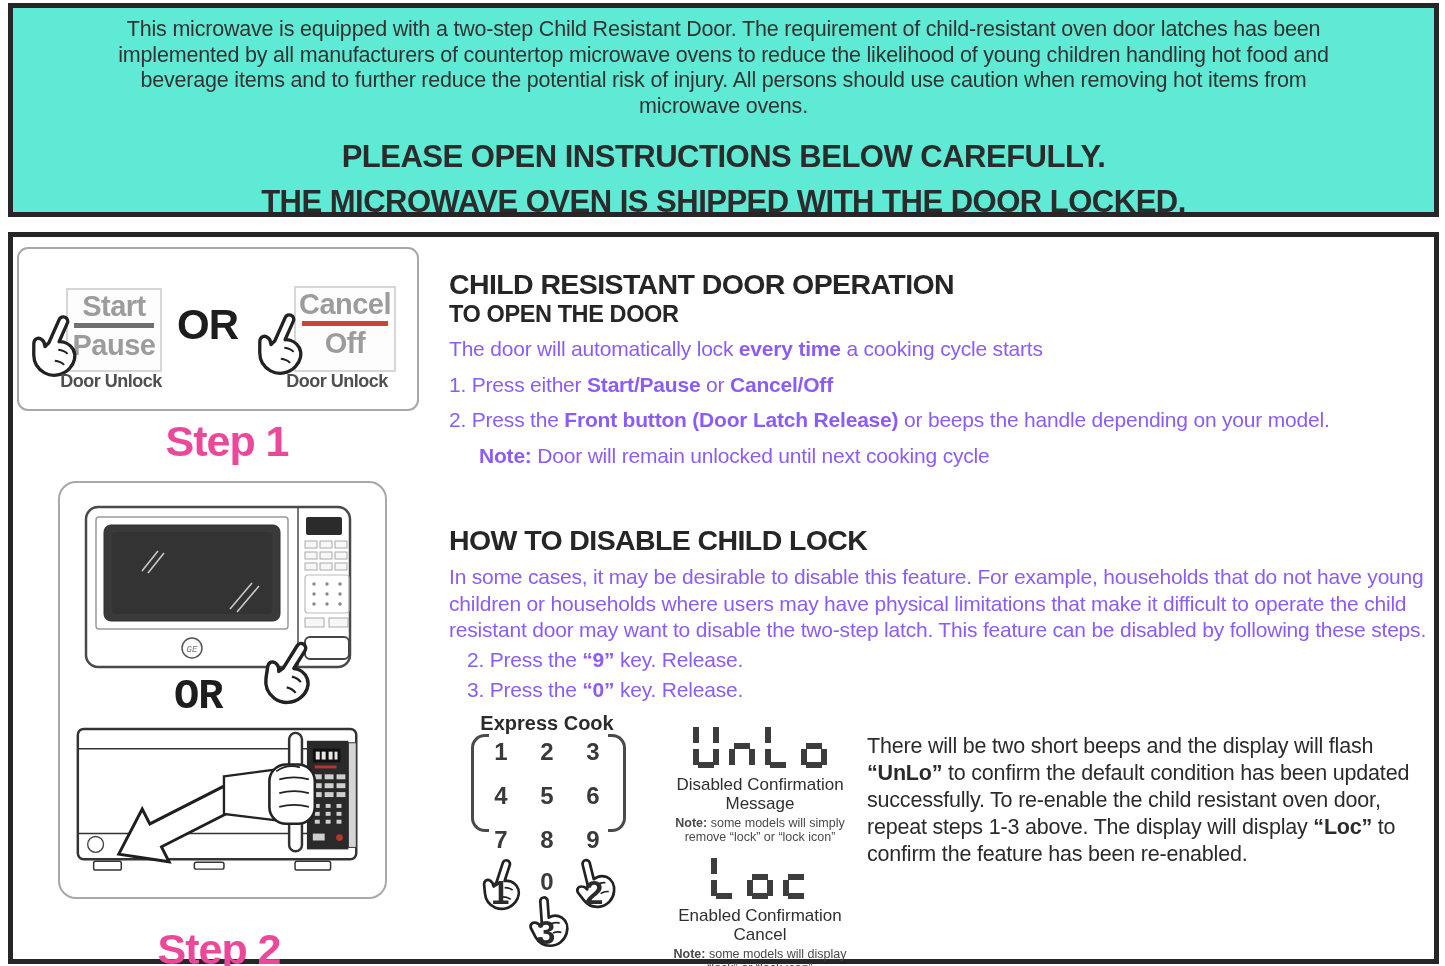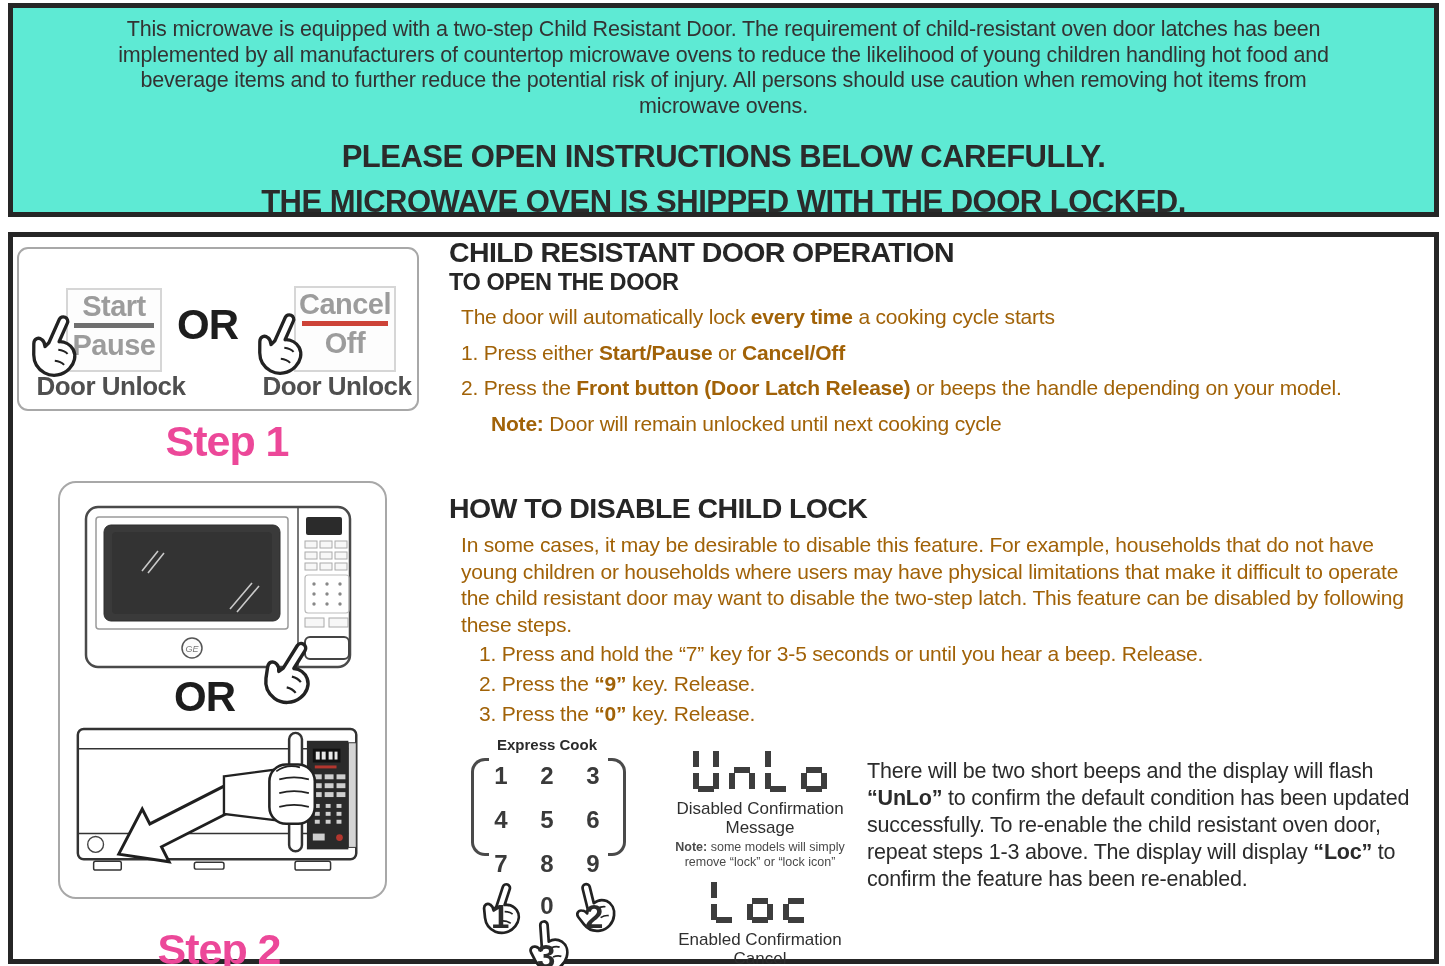--- a/index.html
+++ b/index.html
@@ -36,59 +36,59 @@
     letter-spacing:-0.5px;
   }
   .panel-btn .btn-word{display:block;line-height:32px;}
   .btn-rule{height:5px;margin:1px 6px;}
   .btn-start{left:47px;top:39px;width:92px;height:80px;}
   .btn-cancel{left:275px;top:37px;width:98px;height:82px;}
   .or-label{position:absolute;font-weight:bold;color:#1d1d1d;font-size:42px;letter-spacing:-1px;}
   .or-step1{left:158px;top:52px;}
   .door-unlock{
     position:absolute;top:122px;width:160px;text-align:center;
-    font-weight:bold;font-size:26px;color:#4f4f4f;letter-spacing:-0.5px;
+    font-weight:bold;font-size:18px;color:#4f4f4f;letter-spacing:-0.5px;
   }
   .du-left{left:12px;}
   .du-right{left:238px;}
   .hand{position:absolute;}
   .hand svg{width:100%;height:100%;}
   .hand-s1-left{left:6px;top:60px;width:56px;height:74px;transform:rotate(24deg);}
   .hand-s1-right{left:232px;top:58px;width:56px;height:74px;transform:rotate(24deg);}
   .step-caption{
     position:absolute;font-weight:bold;font-size:43px;color:#ec4899;
     letter-spacing:-1px;text-align:center;
   }
   .cap-step1{left:128px;top:180px;width:172px;}
   .cap-step2{left:116px;top:688px;width:180px;}
 
   .step2-panel{
     position:absolute;left:45px;top:244px;width:325px;height:414px;
-    border:2px solid #a8a8a8;border-radius:18px;background:#fff;
+    border:2px solid #a8a8a8;border-radius:18px;background:#fff;font-family:Liberation Mono, monospace;
   }
   .mw1{position:absolute;left:24px;top:22px;width:268px;height:164px;}
   .hand-latch{left:198px;top:150px;width:58px;height:78px;transform:rotate(32deg);}
   .or-step2{left:114px;top:190px;}
   .mw2{position:absolute;left:14px;top:240px;width:294px;height:156px;}
 
   
   .right-col{position:absolute;left:436px;top:0;width:992px;}
-  .h-title{margin:0 0 0;font-size:28.5px;font-weight:bold;color:#262626;letter-spacing:-0.6px;line-height:30px;}
+  .h-title{margin:32px 0 0;font-size:28.5px;font-weight:bold;color:#262626;letter-spacing:-0.6px;line-height:30px;}
   .h-sub{margin:3px 0 0;font-size:23.5px;font-weight:bold;color:#262626;letter-spacing:-0.4px;line-height:25px;}
-  .body-p{margin:9px 12px 0;font-size:21px;line-height:26.5px;color:#a16207;letter-spacing:-0.2px;}
+  .body-p{margin:9px 0 0;font-size:21px;line-height:26.5px;color:#8b5cf6;letter-spacing:-0.2px;}
   .note-p{padding-left:30px;}
   .h-disable{margin-top:56px;}
   .dis-steps{padding-left:18px;}
   .dis-steps .body-p{margin-top:2px;line-height:28px;}
 
   .bottom-row{display:flex;align-items:flex-start;margin-top:8px;}
 
   
   .keypad{position:relative;width:158px;height:240px;margin-left:26px;flex:none;}
-  .kp-label{position:absolute;left:0;top:0;width:144px;text-align:center;font-weight:bold;font-size:15px;color:#2b2b2b;}
+  .kp-label{position:absolute;left:0;top:0;width:144px;text-align:center;font-weight:bold;font-size:20px;color:#2b2b2b;}
   .kp-num{position:absolute;width:36px;text-align:center;font-size:24px;font-weight:bold;color:#3a3a3a;}
   .kp-bracket{position:absolute;top:22px;width:15px;height:92px;}
   .kp-bracket.bl{left:-4px;border:3px solid #4a4a4a;border-right:none;border-radius:14px 0 0 14px;}
   .kp-bracket.br{left:133px;border:3px solid #4a4a4a;border-left:none;border-radius:0 14px 14px 0;}
   .hand-kp{width:46px;height:62px;}
   .hand-kp1{left:2px;top:142px;transform:rotate(18deg);}
   .hand-kp2{left:94px;top:142px;transform:rotate(-14deg);}
   .hand-kp3{left:48px;top:180px;transform:rotate(-4deg);}
   .kp-handnum{position:absolute;font-weight:bold;font-size:33px;color:#2b2b2b;}
   .kp-hn1{left:16px;top:162px;}
@@ -276,21 +276,20 @@
     <h1 class="h-title">CHILD RESISTANT DOOR OPERATION</h1>
     <h2 class="h-sub">TO OPEN THE DOOR</h2>
     <p class="body-p"><span>The door will automatically lock </span><span class="b">every time</span><span> a cooking cycle starts</span></p>
     <p class="body-p"><span>1. Press either </span><span class="b">Start/Pause</span><span> or </span><span class="b">Cancel/Off</span></p>
     <p class="body-p"><span>2. Press the </span><span class="b">Front button (Door Latch Release)</span><span> or beeps the handle depending on your model.</span></p>
     <p class="body-p note-p"><span class="b">Note:</span><span> Door will remain unlocked until next cooking cycle</span></p>
 
     <h1 class="h-title h-disable">HOW TO DISABLE CHILD LOCK</h1>
     <p class="body-p">In some cases, it may be desirable to disable this feature. For example, households that do not have young children or households where users may have physical limitations that make it difficult to operate the child resistant door may want to disable the two-step latch. This feature can be disabled by following these steps.</p>
     <div class="dis-steps">
-      <p class="body-p"><span>1. Press and hold the “7” key for 3-5 seconds or until you hear a beep. Release.</span></p>
       <p class="body-p"><span>2. Press the </span><span class="b">“9”</span><span> key. Release.</span></p>
       <p class="body-p"><span>3. Press the </span><span class="b">“0”</span><span> key. Release.</span></p>
     </div>
 
     <div class="bottom-row">
 
       <div class="keypad">
         <div class="kp-label">Express Cook</div>
         <div class="kp-bracket bl"></div>
         <div class="kp-bracket br"></div>

